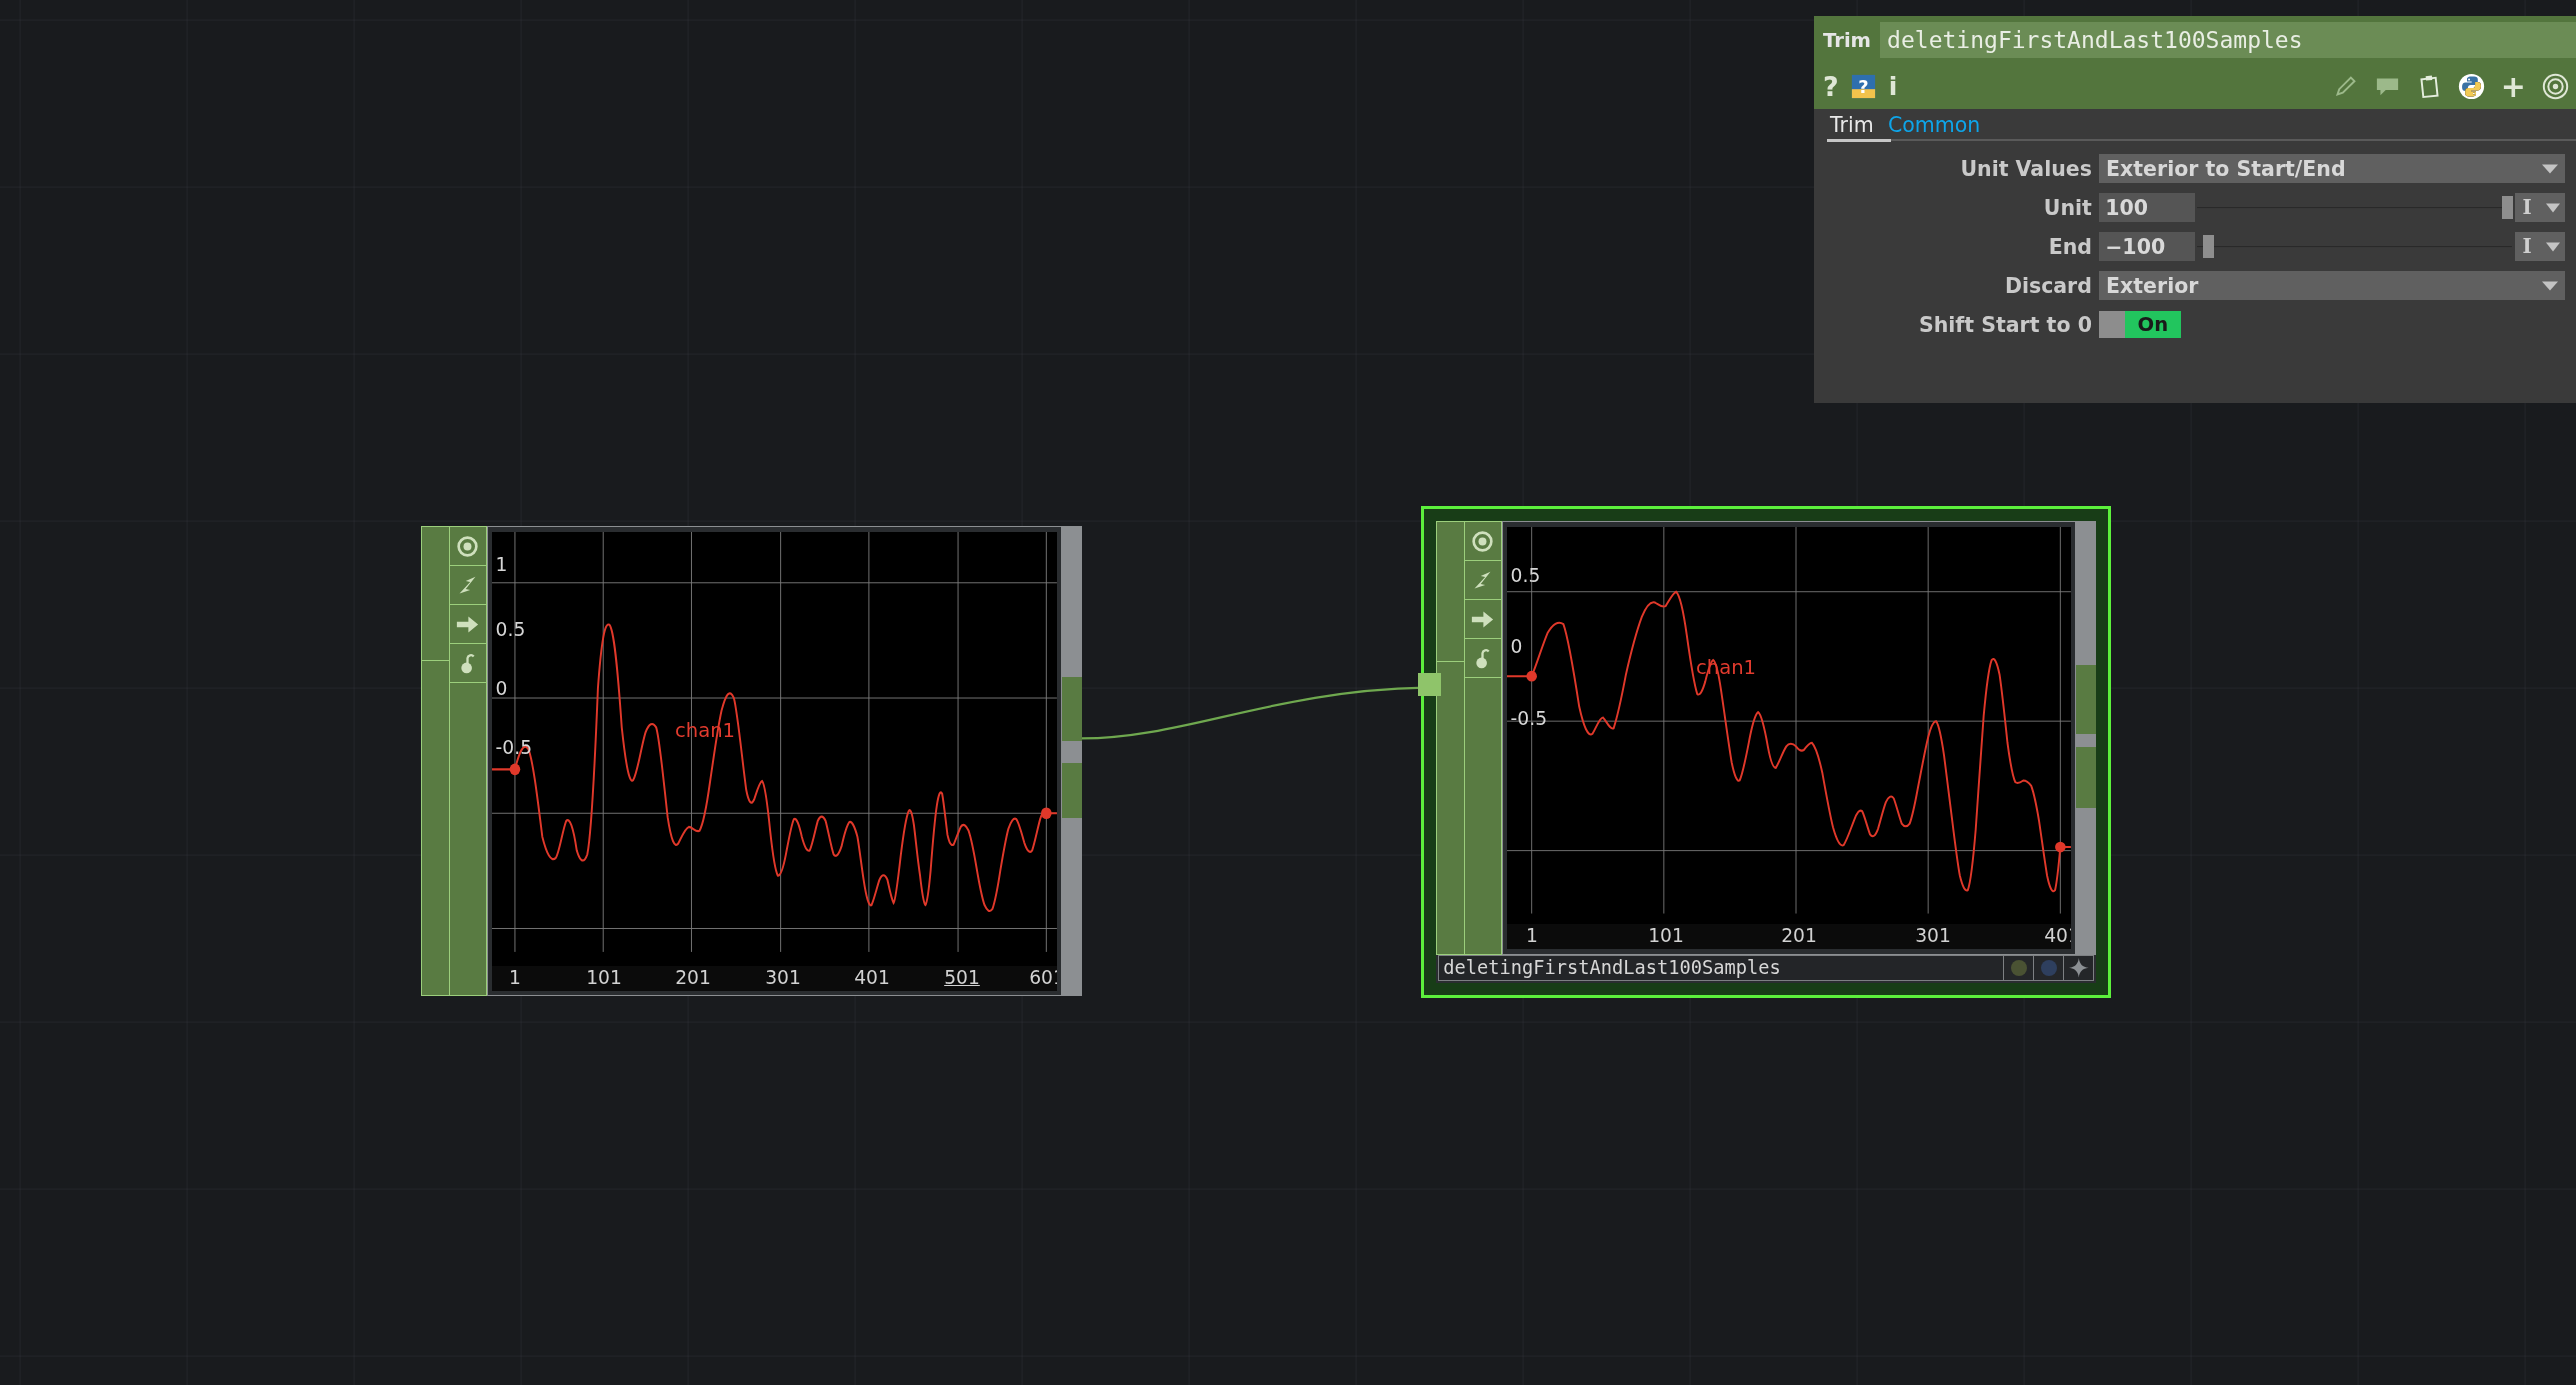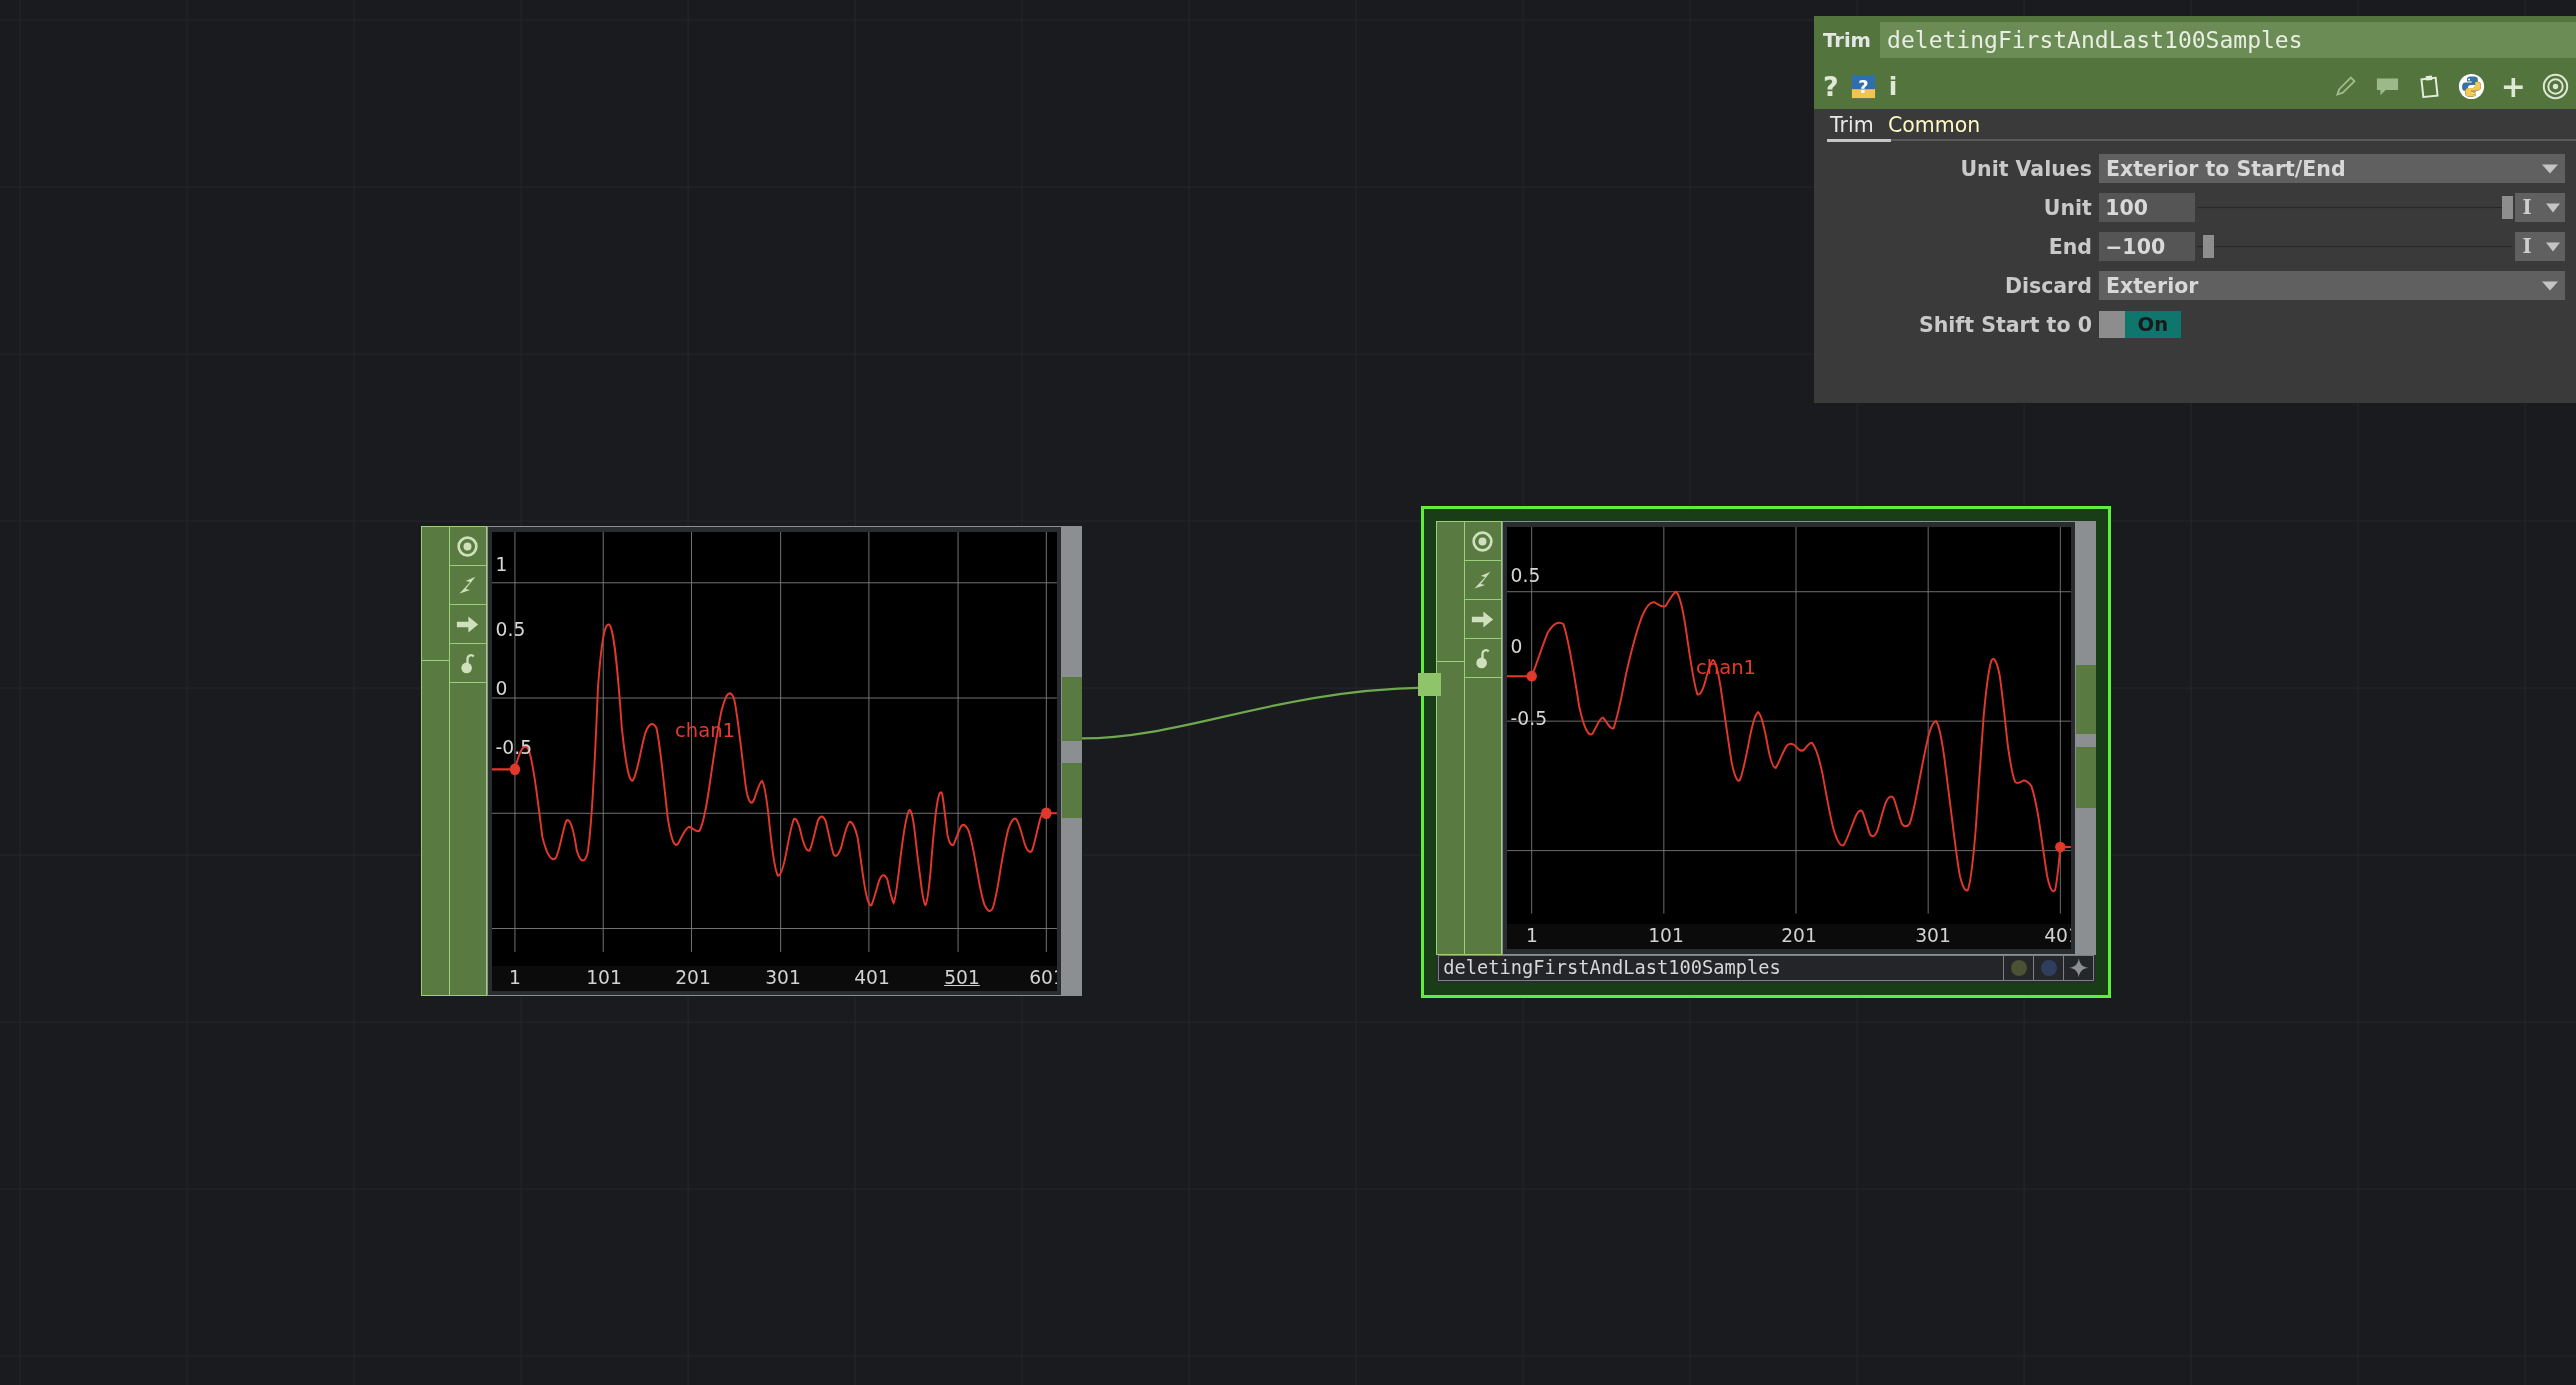--- a/index.html
+++ b/index.html
@@ -228,21 +228,21 @@
 
   .pp-tabs {
     height: 32px;
     display: flex;
     align-items: flex-end;
     padding-left: 12.5px;
     box-sizing: border-box;
     position: relative;
   }
   .pp-tab {
-    color: #fef9c3;
+    color: #0ea5e9;
     font-size: 20.5px;
     padding: 0 10.7px 4.5px 3.6px;
     font-family: "DejaVu Sans", sans-serif;
   }
   .pp-tab.active { color: #e8e8e8; }
   .pp-tabline {
     position: absolute;
     left: 12.5px; right: 0; bottom: 0;
     height: 1.8px;
     background: #5a5a5a;
@@ -332,21 +332,21 @@
     font-family: "DejaVu Serif", serif;
     margin-right: 10.7px;
   }
   .unit-box .menu-arrow { border-top-width: 9px; border-left-width:7.1px; border-right-width:7.1px; right:5.3px; }
   .toggle {
     display: flex; align-items: stretch;
     height: 27px; width: 82px;
   }
   .toggle .off-half { flex: 1 1 auto; background: #8d8d8d; }
   .toggle .on-half {
-    flex: 1 1 auto; background: #0f766e;
+    flex: 1 1 auto; background: #22c55e;
     color: #1a1a1a; font-size: 19.6px;
     display: flex; align-items: center; justify-content: center;
     font-family: "DejaVu Sans", sans-serif;
   }
 </style>
 </head>
 <body>
 
 <div id="network-canvas">
 

